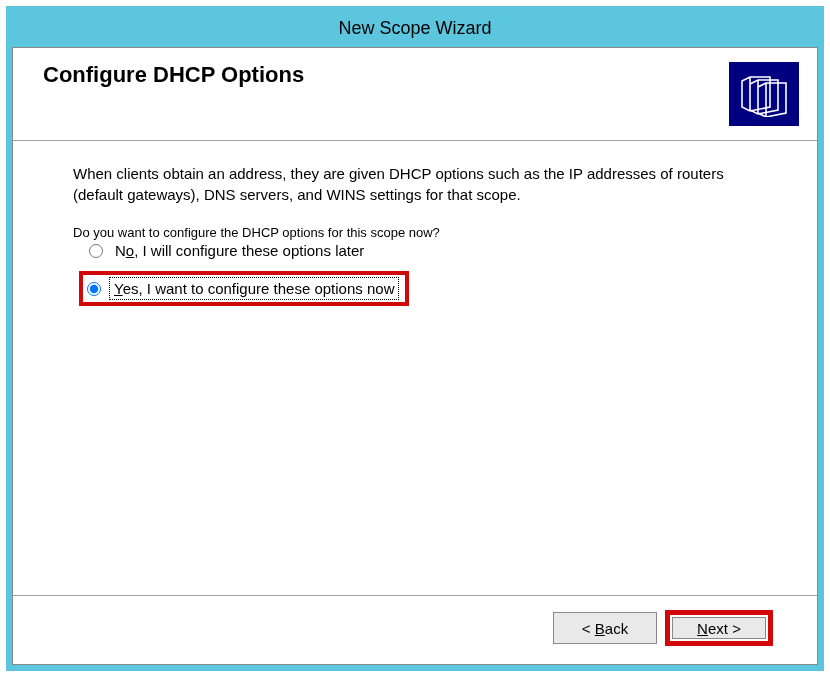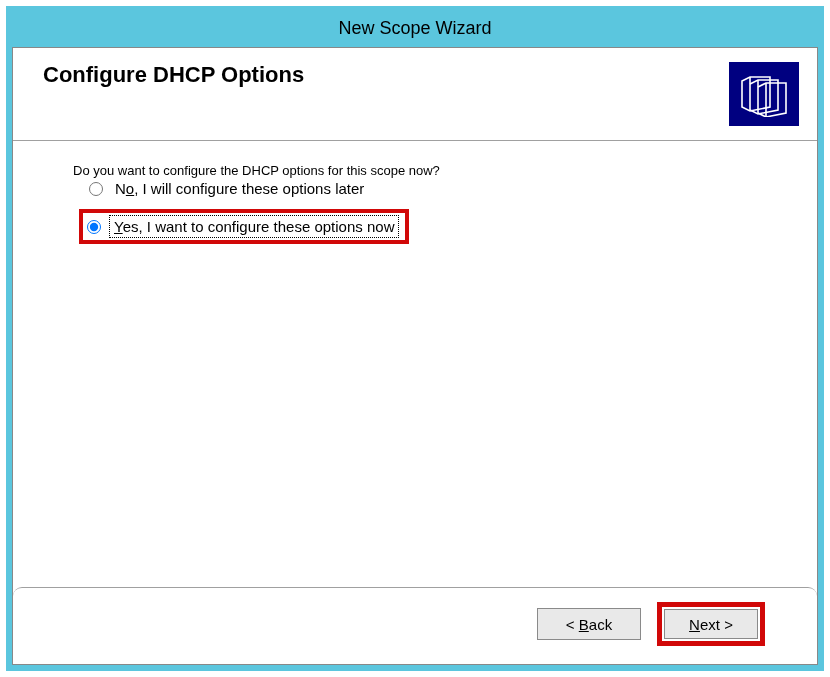--- a/index.html
+++ b/index.html
@@ -99,43 +99,42 @@
     }
     .radio-input {
       width: 14px; height: 14px;
     }
     .mnemonic { text-decoration: underline; }
     .footer {
       border-top: 1px solid #a0a0a0;
       padding: 14px 22px 18px 22px;
       display: flex;
       justify-content: flex-end;
-      gap: 16px;
+      gap: 8px;
       align-items: center;
-      border-radius: 9px;
     }
     .btn {
       min-width: 104px;
       height: 32px;
       background: #e9e9e9;
       border: 1px solid #8a8a8a;
       font-size: 15px;
       font-family: inherit;
       cursor: pointer;
       color: #000;
       padding: 0 12px;
     }
     .btn-next-wrap {
       border: 5px solid #d10808;
       display: inline-flex;
       padding: 2px;
     }
     .btn-next-wrap .btn {
       min-width: 94px;
-      height: 30px;
+      height: 22px;
     }
     .gap { display:inline-block; width:14px; }
   </style>
 </head>
 <body>
 
 <div class="outer">
   <div class="titlebar">
     <span>New Scope Wizard</span>
   </div>
@@ -152,20 +151,21 @@
             <path d="M14 13 L22 9 L42 9 L42 39 L22 43 L14 39"></path>
             <path d="M22 9 L22 43"></path>
             <path d="M22 16 L30 12 L50 12 L50 42 L30 46 L22 42"></path>
             <path d="M30 12 L30 46"></path>
           </g>
         </svg>
       </div>
     </div>
     <hr class="sep">
     <div class="body">
+      <p class="para">When clients obtain an address, they are given DHCP options such as the IP addresses of routers (default gateways), DNS servers, and WINS settings for that scope.</p>
       <p class="prompt">Do you want to configure the DHCP options for this scope now?</p>
       <div class="radio-group">
 
         <div class="radio-row" style="padding-left:10px;">
           <input type="radio" class="radio-input" name="cfg" style="">
           <label><span>N</span><span class="mnemonic">o</span><span>, I will configure these options later</span></label>
         </div>
 
         <div class="radio-row selected">
           <span class="highlight-yes">

